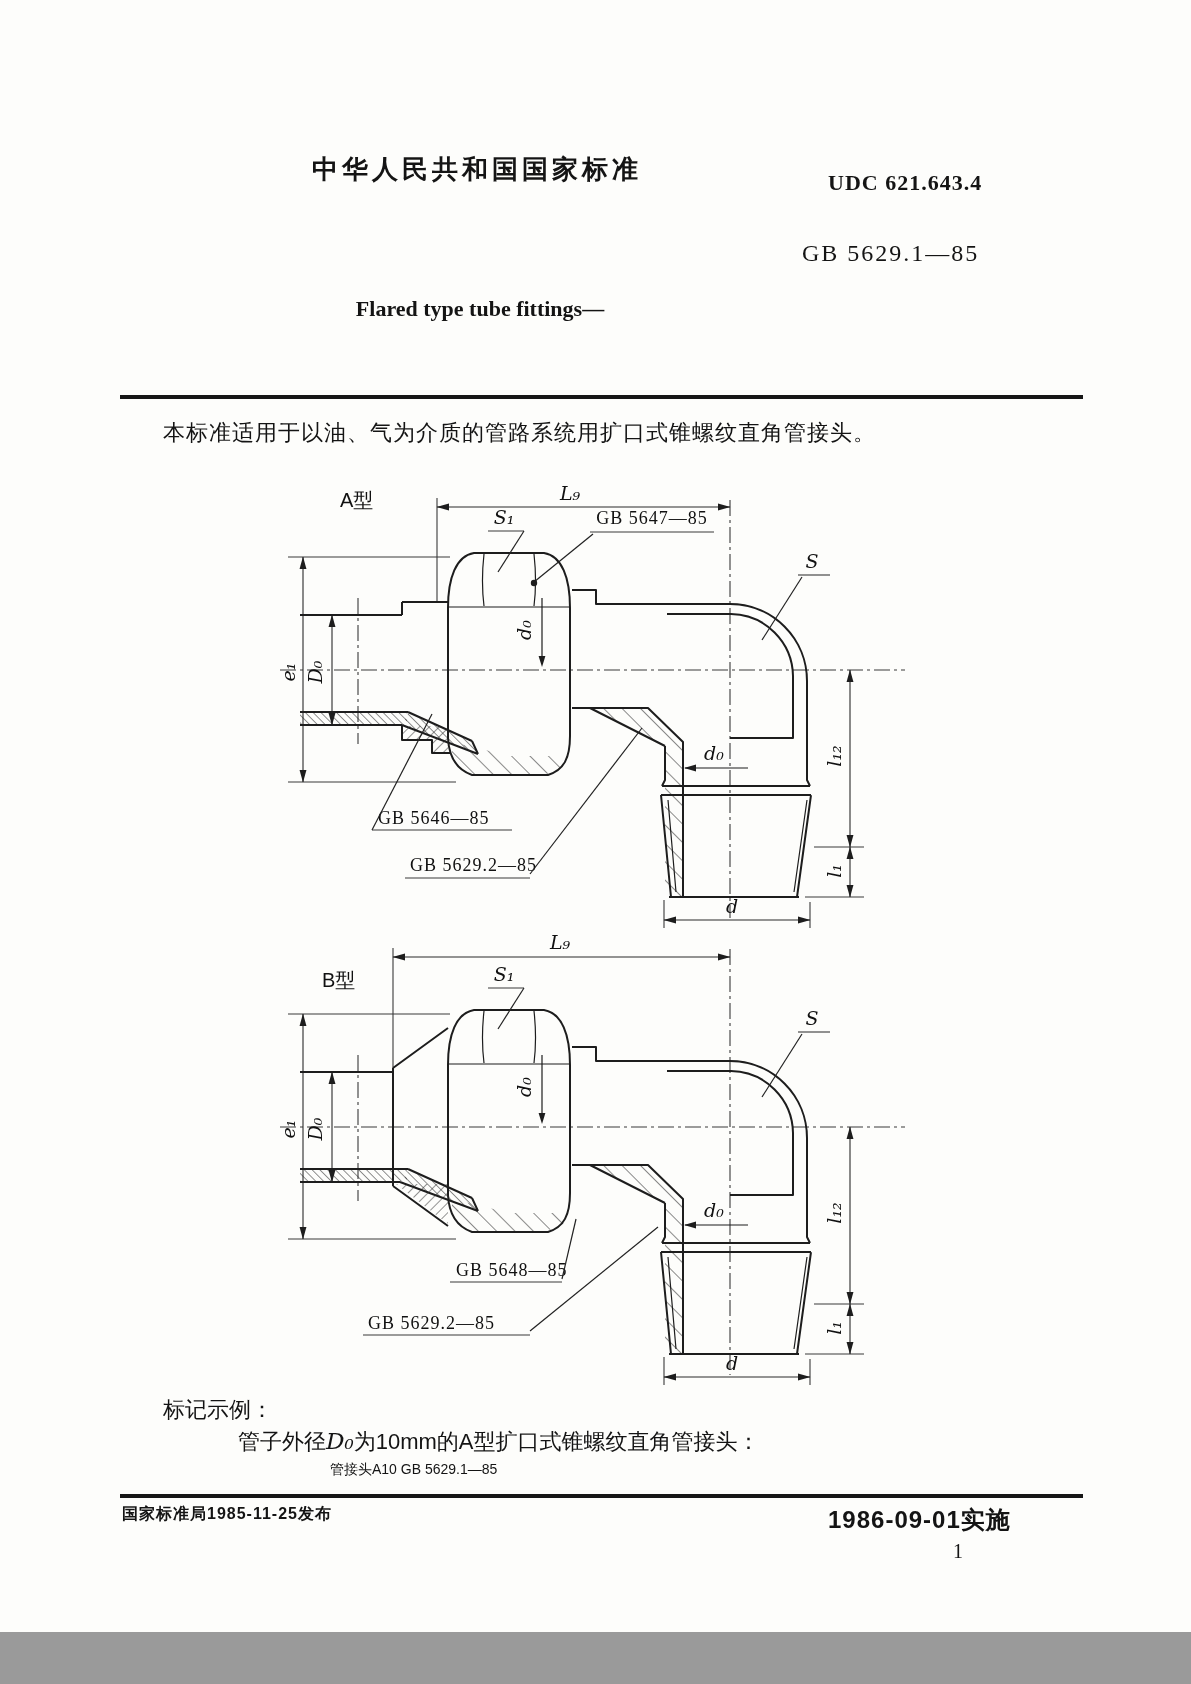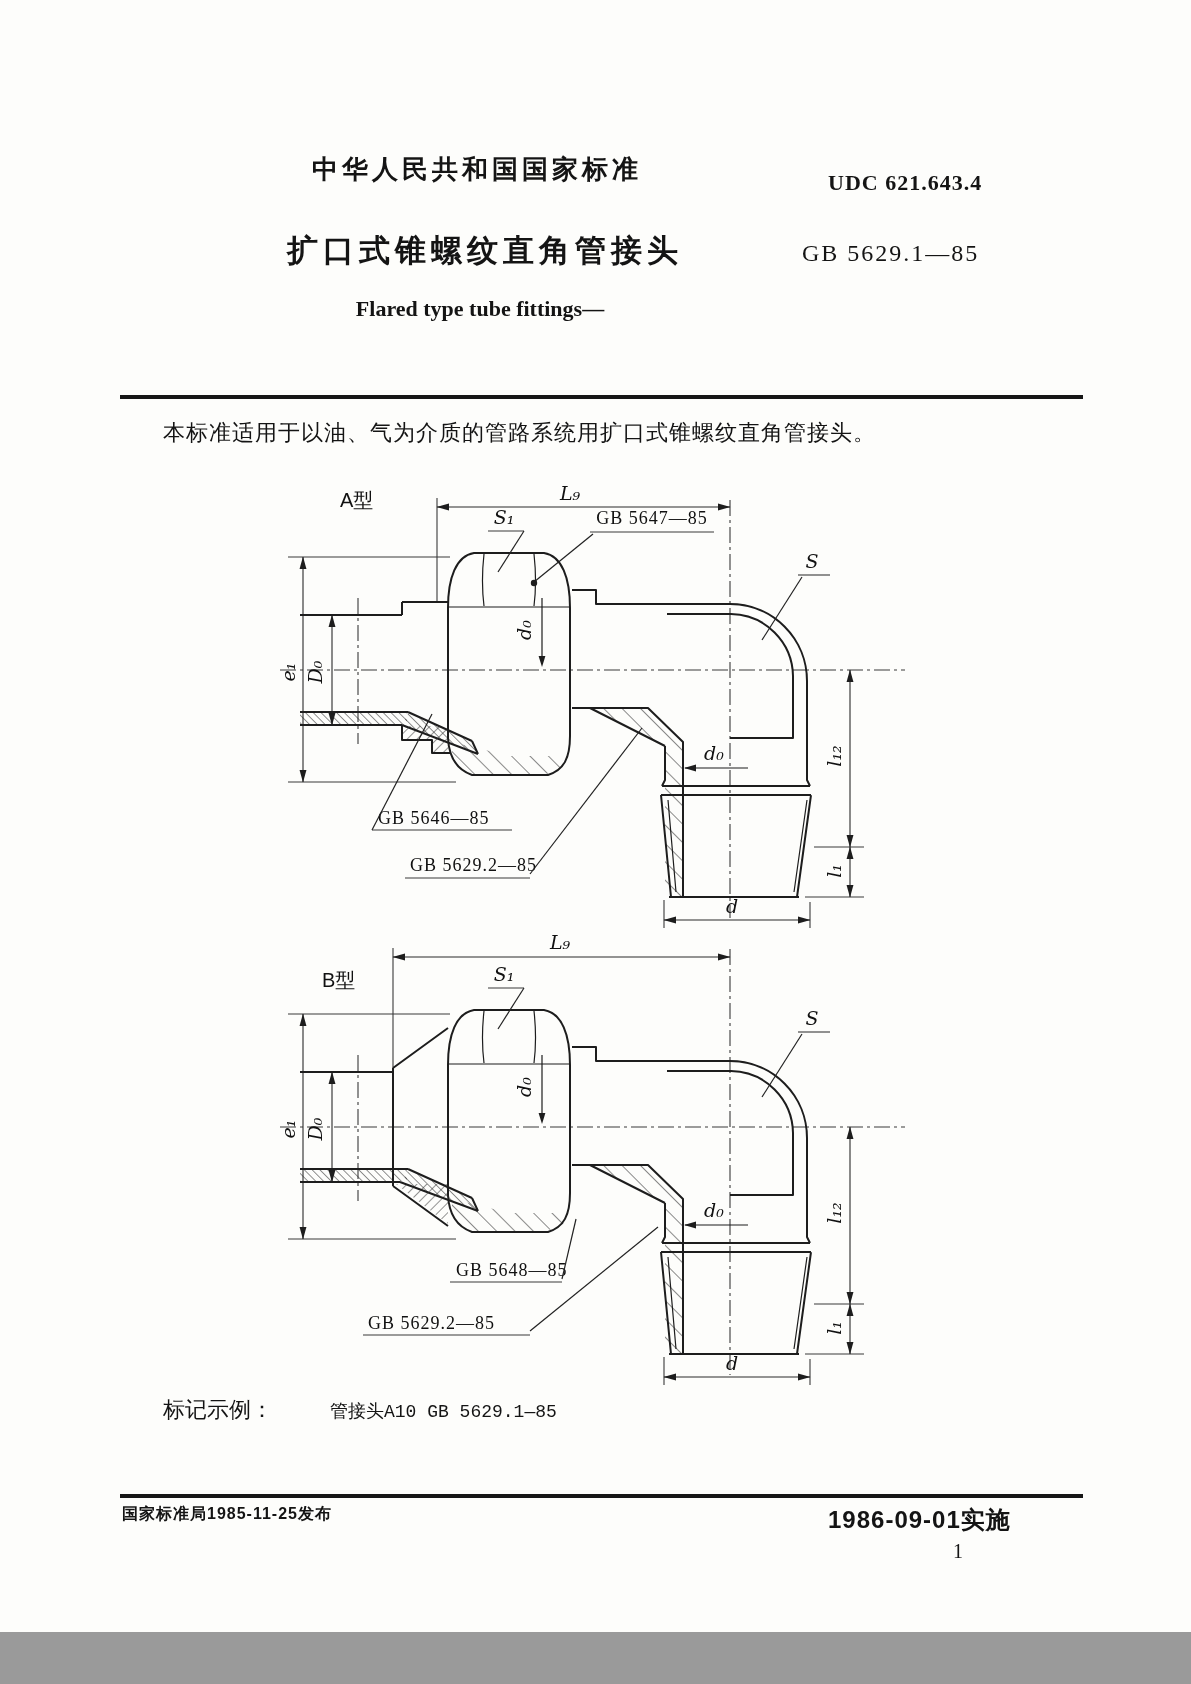--- a/index.html
+++ b/index.html
@@ -10,21 +10,21 @@
   .udc{left:808px;top:170px;font-size:22px;font-weight:bold;font-family:"Liberation Serif",serif;letter-spacing:1px;margin-left:20px;}
   .title-zh{left:287px;top:230px;font-size:31px;font-weight:bold;letter-spacing:5px;}
   .std-no{left:802px;top:240px;font-size:24px;font-weight:normal;font-family:"Liberation Serif",serif;letter-spacing:2px;}
   .title-en{left:330px;top:292px;width:300px;text-align:center;font-family:"Liberation Serif",serif;
             font-weight:bold;font-size:22px;line-height:33px;}
   .rule{background:#161616;height:4px;width:963px;left:120px;}
   .scope{left:163px;top:418px;font-size:22px;letter-spacing:1px;}
   .example-h{left:163px;top:1395px;font-size:22px;}
   .example-l1{left:238px;top:1427px;font-size:22px;}
   .example-l1 .sym{font-family:"DejaVu Serif",serif;font-style:italic;font-size:23px;}
-  .example-l2{left:330px;top:1399px;font-size:18px;font-family:Liberation Mono, monospace;}
+  .example-l2{left:330px;top:1461px;font-size:14px;font-family:Liberation Sans, sans-serif;}
   .foot-left{left:122px;top:1504px;font-size:16px;font-weight:bold;letter-spacing:1px;}
   .foot-right{left:828px;top:1504px;font-size:24px;font-weight:bold;letter-spacing:1px;}
   .page-num{left:953px;top:1540px;font-size:20px;font-family:"Liberation Serif",serif;}
   svg{overflow:visible;}
   .cl{stroke:#3a3a3a;stroke-width:1.1;stroke-dasharray:16 4 3 4;fill:none;}
   .ext{stroke:#3a3a3a;stroke-width:1.1;fill:none;}
   .dim{stroke:#2a2a2a;stroke-width:1.1;fill:none;marker-start:url(#arr);marker-end:url(#arr);}
   .ln{stroke:#1d1d1d;stroke-width:2;fill:none;stroke-linejoin:round;}
   .thin{stroke:#1d1d1d;stroke-width:1.2;fill:none;}
   .ldr{stroke:#222;stroke-width:1.2;fill:none;}
@@ -57,21 +57,20 @@
         <path class="ln" d="M-158,-80 H-134 V-66 H0 A77,77 0 0 1 77,11 V110 L80,116 M-65,76 V110 L-68,116 M-68,116 H80 M-69,125 H81 M-69,125 L-59,227 M81,125 L67,227 M-61,227 H69"></path>
         <path class="ln" d="M-63,-56 H1 A63,63 0 0 1 63,6 V68 H0"></path>
         <path class="ln" d="M-158,38 H-82 L-47,72 V227 M-140,38 L-65,76"></path>
         <path class="thin" d="M-62,130 L-54,222 M77,130 L64,222"></path>
       </g>
     </defs>
   </svg>
 
   <div class="abs std-org">中华人民共和国国家标准</div>
   <div class="abs udc">UDC 621.643.4</div>
-  <div class="abs title-zh">扩口式锥螺纹直角管接头</div>
   <div class="abs std-no">GB 5629.1—85</div>
   <div class="abs title-en">
     <div>Flared type tube fittings—</div>
   </div>
   <div class="abs rule" style="top:395px;"></div>
 
   <div class="abs scope">本标准适用于以油、气为介质的管路系统用扩口式锥螺纹直角管接头。</div>
 
   <svg class="abs" style="left:260px;top:450px;" width="745" height="495" viewBox="0 0 745 495">
 
@@ -199,20 +198,23 @@
     <line class="ldr" x1="542" y1="149" x2="502" y2="212"></line>
     <text class="co" x="196" y="391">GB 5648—85</text>
     <line class="ext" x1="190" y1="397" x2="302" y2="397"></line>
     <line class="ldr" x1="302" y1="394" x2="316" y2="334"></line>
     <text class="co" x="108" y="444">GB 5629.2—85</text>
     <line class="ext" x1="103" y1="450" x2="270" y2="450"></line>
     <line class="ldr" x1="270" y1="446" x2="398" y2="342"></line>
   </svg>
 
   <div class="abs example-h">标记示例：</div>
+  <div class="abs example-l1">
+    <span>管子外径</span><span class="sym">D₀</span><span>为10mm的A型扩口式锥螺纹直角管接头：</span>
+  </div>
   <div class="abs example-l2">管接头A10 GB 5629.1—85</div>
 
   <div class="abs rule" style="top:1494px;"></div>
   <div class="abs foot-left">国家标准局1985-11-25发布</div>
   <div class="abs foot-right">1986-09-01实施</div>
   <div class="abs page-num">1</div>
 
 </div>
 
 </body></html>

